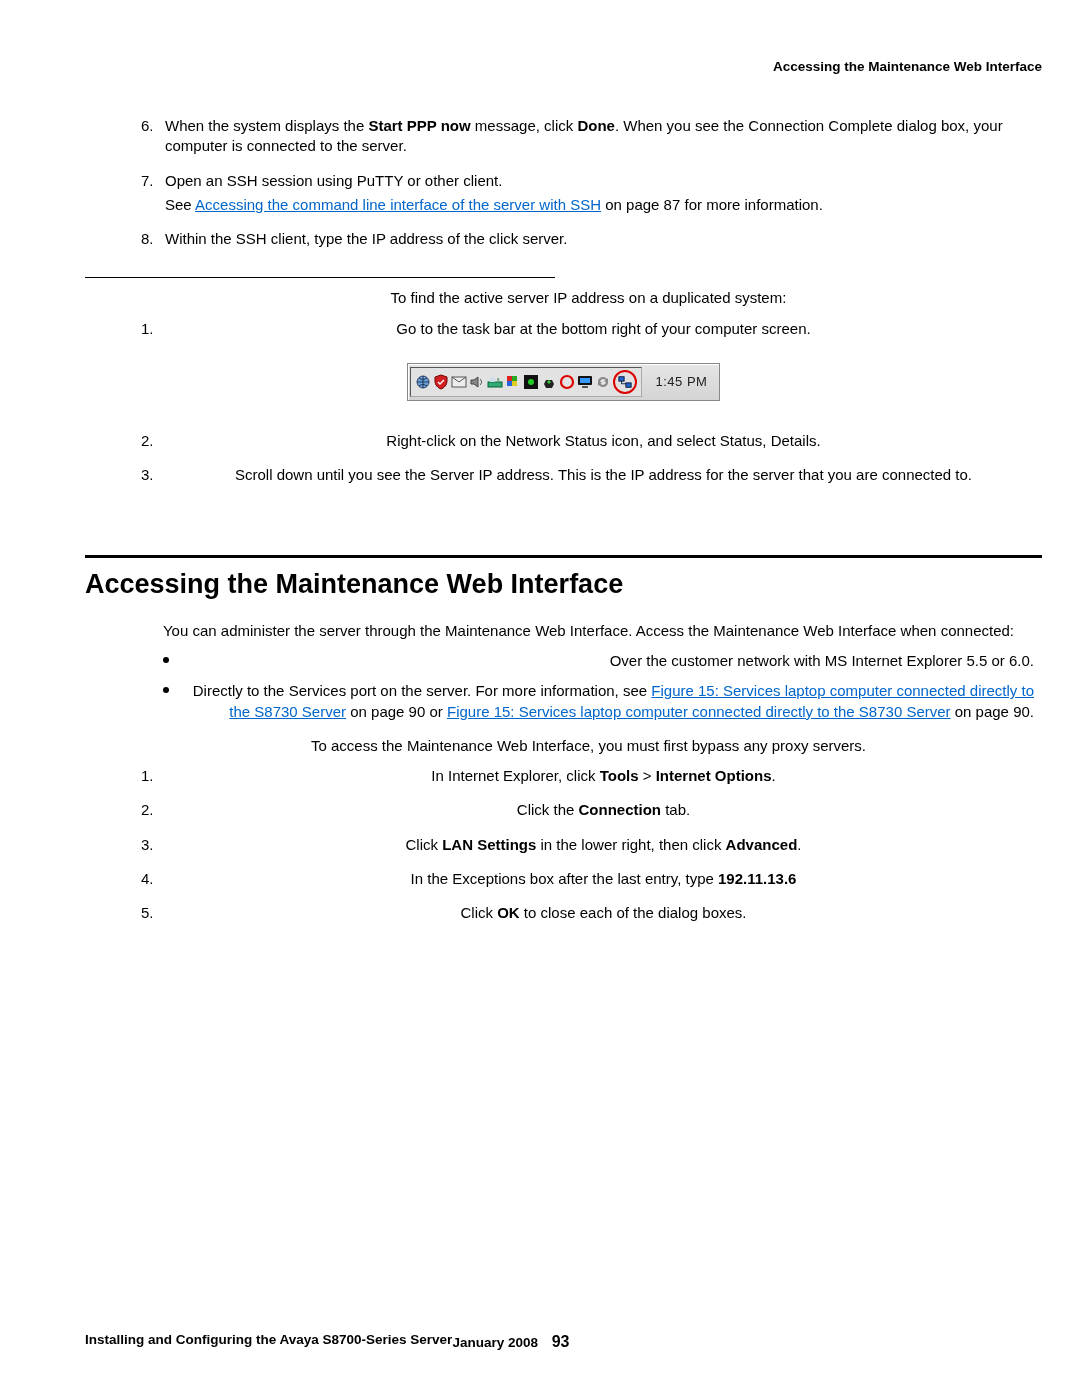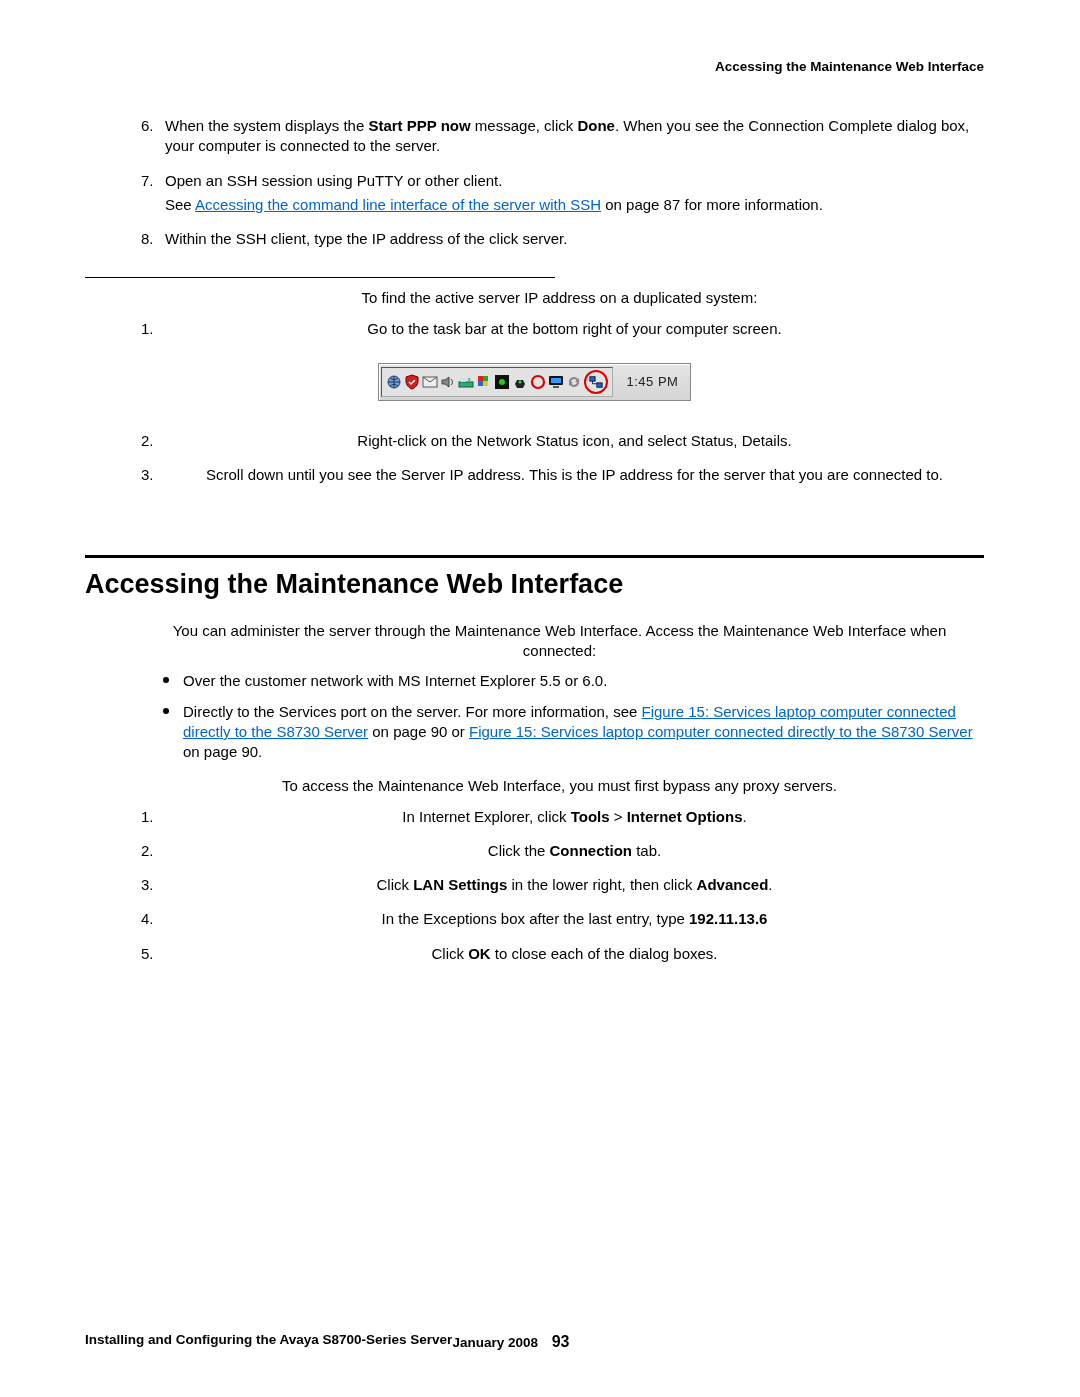--- a/index.html
+++ b/index.html
@@ -8,21 +8,21 @@
     color: #000;
     background: #fff;
     margin: 0;
     padding: 0;
     width: 1080px;
     height: 1397px;
     position: relative;
     line-height: 1.35;
   }
   .page {
-    padding: 58px 96px 0 85px;
+    padding: 58px 38px 0 85px;
   }
   .running-head {
     text-align: right;
     font-weight: bold;
     font-size: 13.5px;
     margin-bottom: 40px;
   }
   ol.cont {
     list-style: none;
     padding-left: 80px;
@@ -61,21 +61,22 @@
     margin: 70px 0 8px 0;
   }
   .h1 {
     font-size: 27px;
     font-weight: bold;
     margin: 8px 0 18px 0;
   }
   ul.bullets {
     list-style: none;
     padding-left: 98px;
-    margin: 0 0 14px 0;
+    margin: 0 8px 14px 0;
+    text-align: right;
   }
   ul.bullets > li {
     position: relative;
     margin: 0 0 10px 0;
   }
   ul.bullets > li::before {
     content: "";
     width: 6px; height: 6px;
     background: #000;
     border-radius: 50%;

